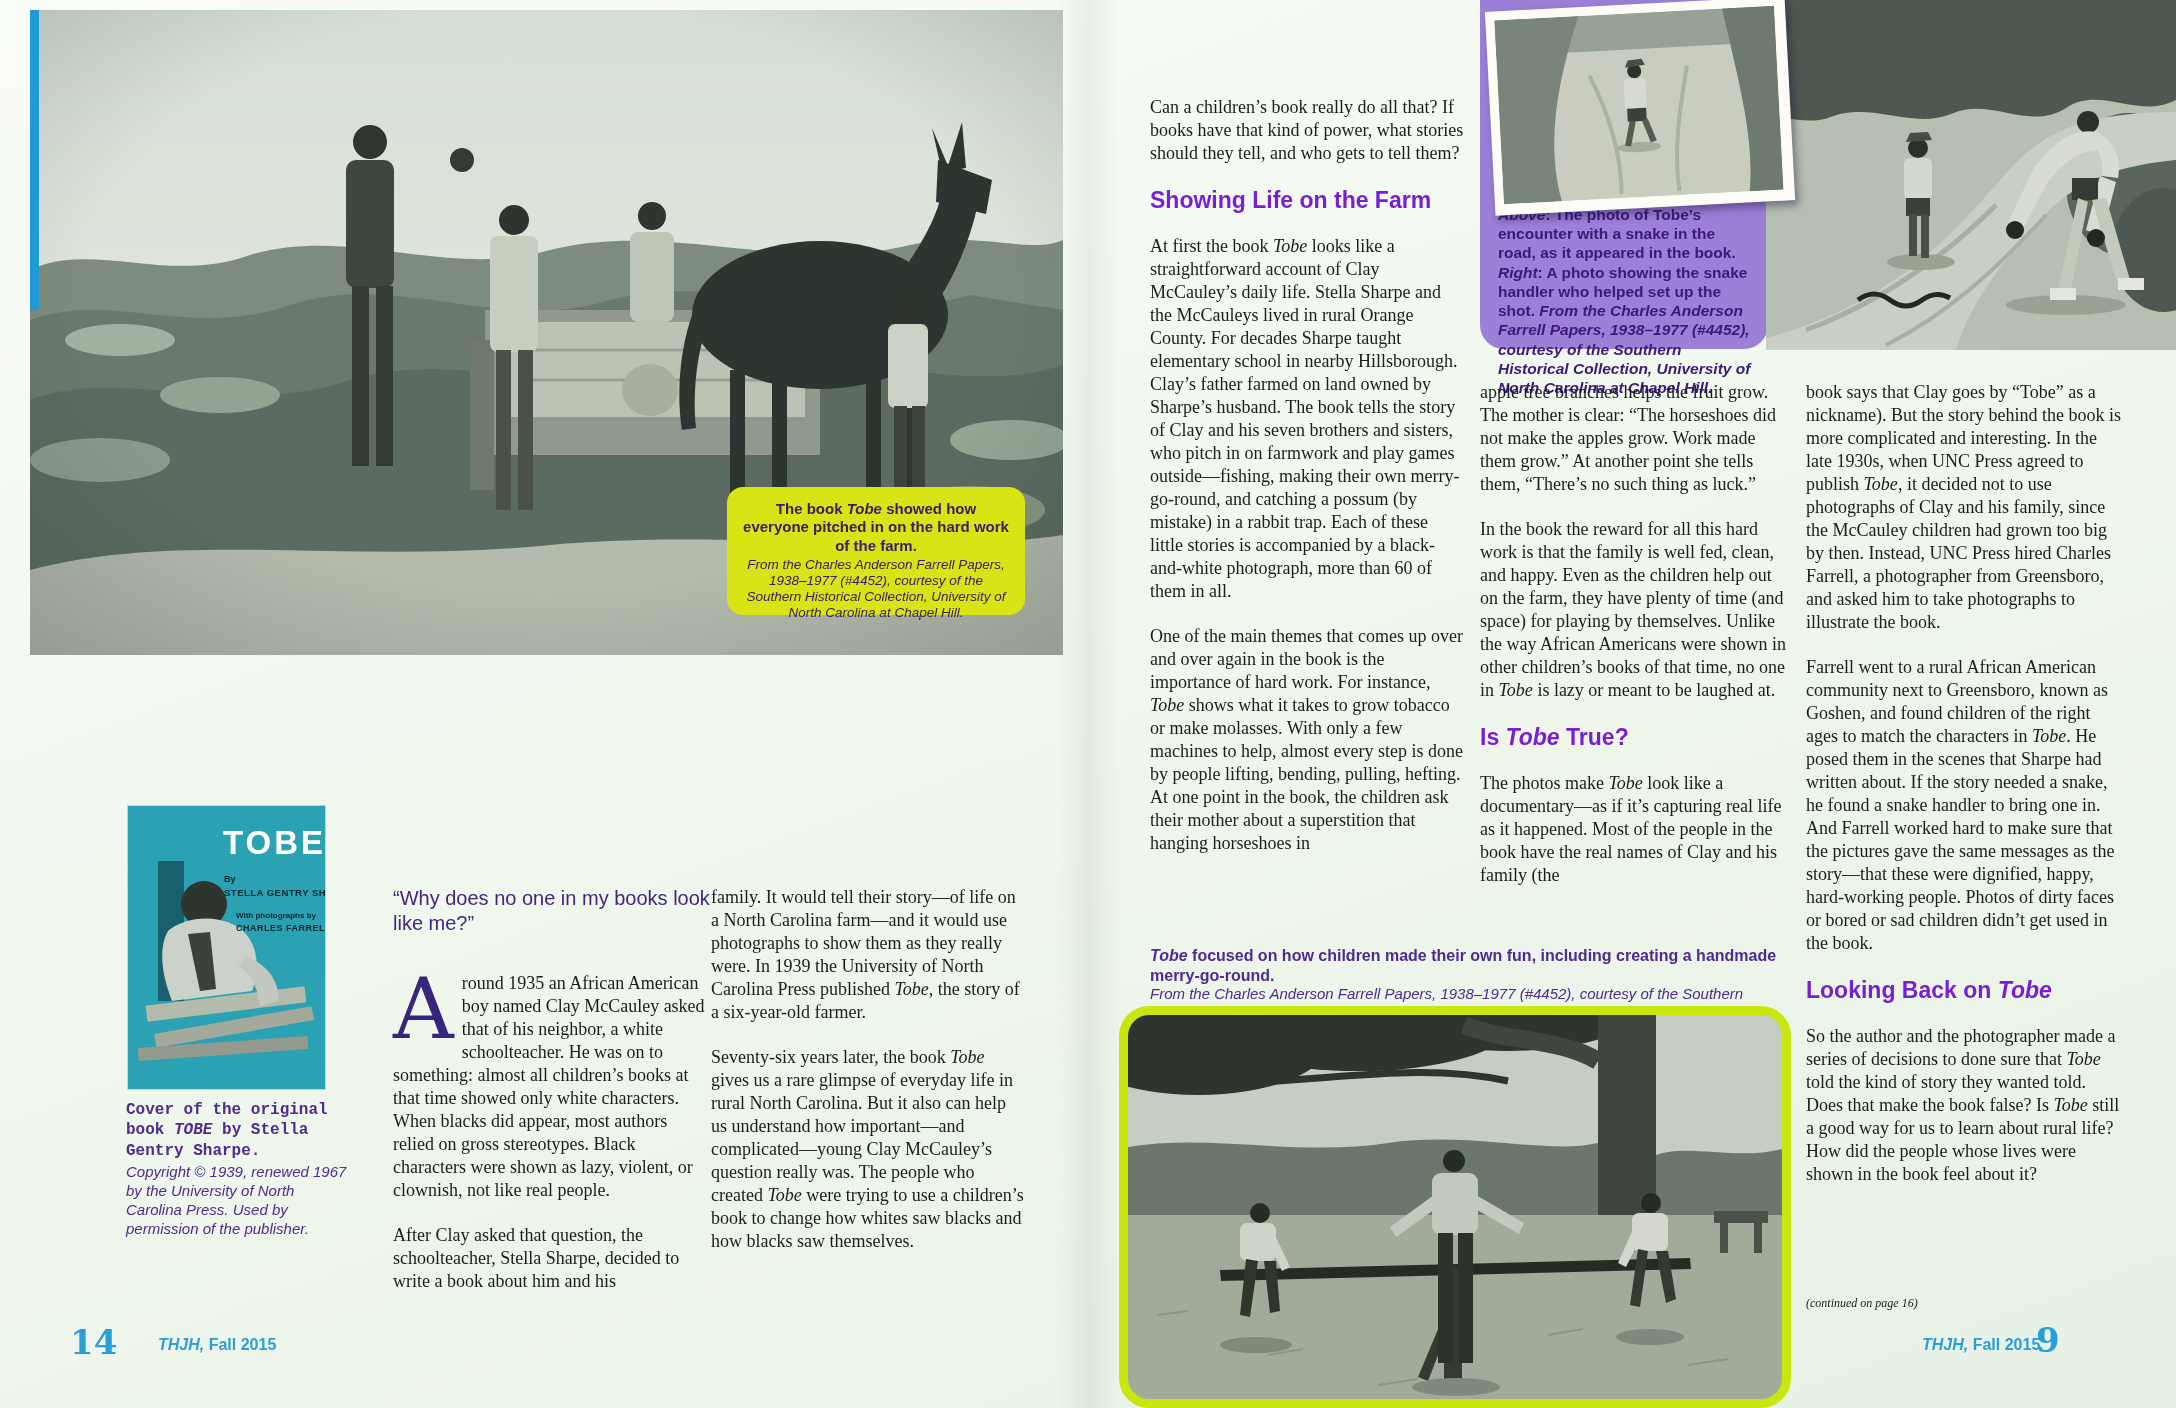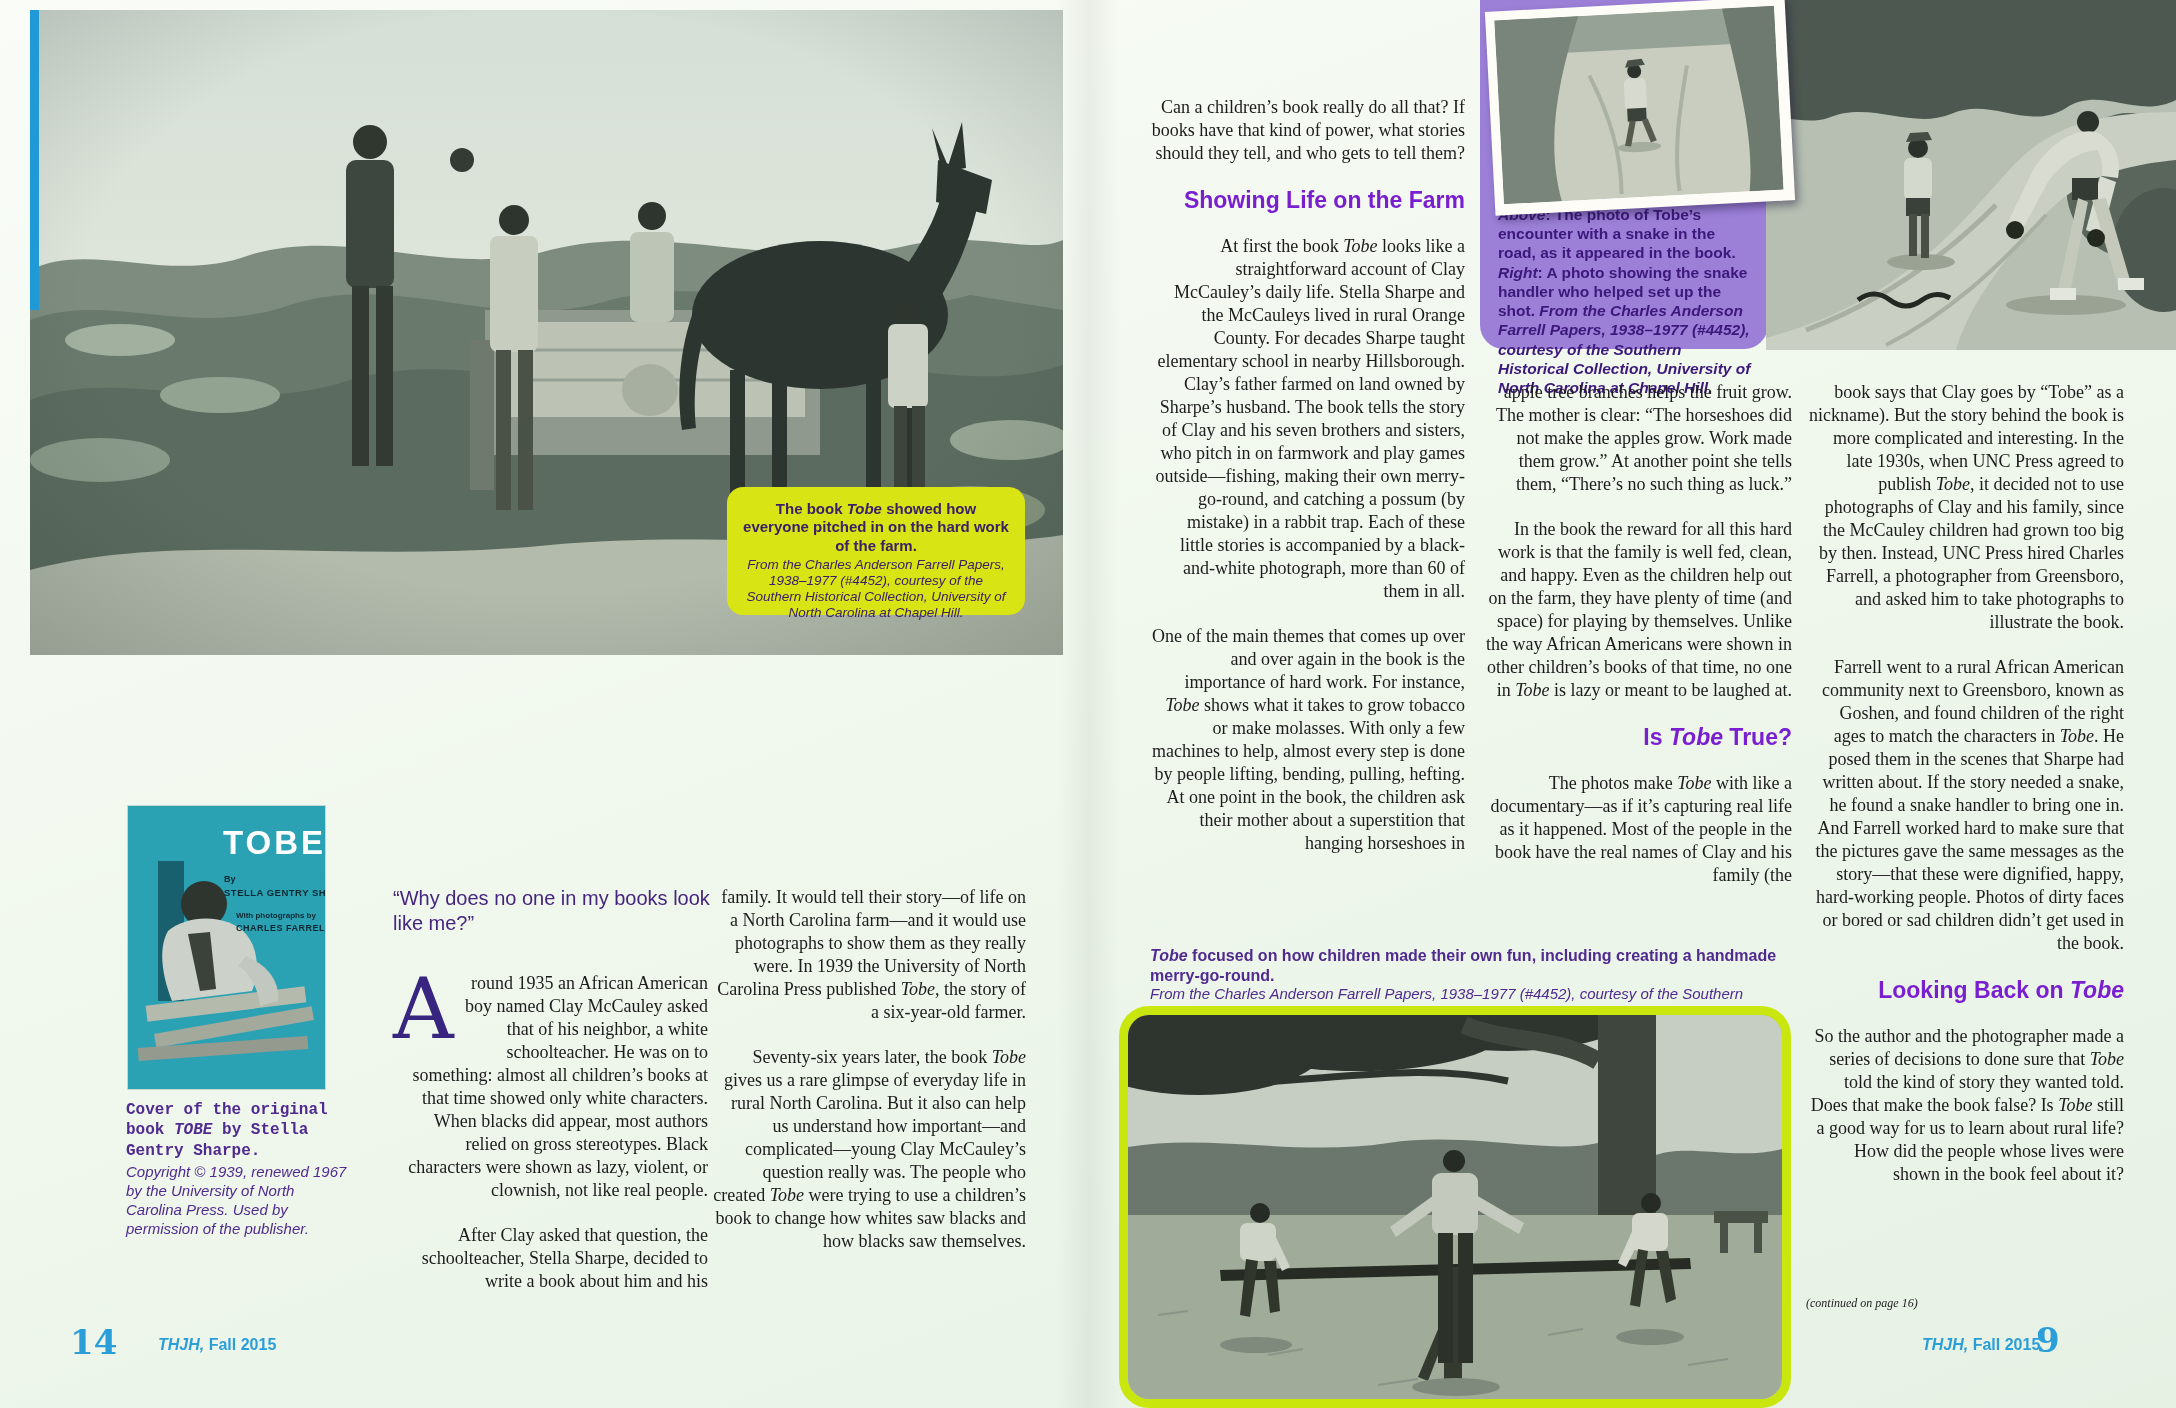--- a/index.html
+++ b/index.html
@@ -38,21 +38,21 @@
   #headline{left:393px;top:695px;width:640px;}
   #headline h1{margin:0;font-family:"DejaVu Serif",serif;font-weight:700;font-size:45px;line-height:1.18;
     color:#37257f;letter-spacing:-.5px;}
   #byline{margin-top:13px;font-family:"Liberation Sans","DejaVu Sans",sans-serif;font-weight:700;
     font-size:25px;color:#2f9b3c;}
 
   #pull-quote{left:393px;top:886px;width:335px;font-family:"Liberation Sans","DejaVu Sans",sans-serif;
     font-size:20px;line-height:1.25;color:#45257e;}
 
   
-  .col{font-size:18px;line-height:23px;text-align:right;}
+  .col{font-size:18px;line-height:23px;text-align:left;}
   .col p{margin:0 0 22px 0;}
   .col p:last-child{margin-bottom:0;}
   #col1{left:393px;top:972px;width:315px;}
   #col2{left:711px;top:886px;width:315px;}
   #colA{left:1150px;top:96px;width:315px;}
   #colB{left:1480px;top:381px;width:312px;}
   #colC{left:1806px;top:381px;width:318px;height:905px;overflow:hidden;}
   .dropcap{float:left;font-family:"DejaVu Serif",serif;font-size:84px;line-height:.76;
     color:#37257f;padding:6px 8px 0 0;}
   .subhead{font-family:"Liberation Sans","DejaVu Sans",sans-serif;font-weight:700;font-size:23px;
@@ -262,21 +262,21 @@
   <div class="abs col" id="colA">
     <p>Can a children’s book really do all that? If books have that kind of power, what stories should they tell, and who gets to tell them?</p>
     <p class="subhead">Showing Life on the Farm</p>
     <p><span>At first the book </span><span class="seg-i">Tobe</span><span> looks like a straightforward account of Clay McCauley’s daily life. Stella Sharpe and the McCauleys lived in rural Orange County. For decades Sharpe taught elementary school in nearby Hillsborough. Clay’s father farmed on land owned by Sharpe’s husband. The book tells the story of Clay and his seven brothers and sisters, who pitch in on farmwork and play games outside—fishing, making their own merry-go-round, and catching a possum (by mistake) in a rabbit trap. Each of these little stories is accompanied by a black-and-white photograph, more than 60 of them in all.</span></p>
     <p><span>One of the main themes that comes up over and over again in the book is the importance of hard work. For instance, </span><span class="seg-i">Tobe</span><span> shows what it takes to grow tobacco or make molasses. With only a few machines to help, almost every step is done by people lifting, bending, pulling, hefting. At one point in the book, the children ask their mother about a superstition that hanging horseshoes in</span></p>
   </div>
   <div class="abs col" id="colB">
     <p>apple tree branches helps the fruit grow. The mother is clear: “The horseshoes did not make the apples grow. Work made them grow.” At another point she tells them, “There’s no such thing as luck.”</p>
     <p><span>In the book the reward for all this hard work is that the family is well fed, clean, and happy. Even as the children help out on the farm, they have plenty of time (and space) for playing by themselves. Unlike the way African Americans were shown in other children’s books of that time, no one in </span><span class="seg-i">Tobe</span><span> is lazy or meant to be laughed at.</span></p>
     <p class="subhead"><span>Is </span><span class="seg-i">Tobe</span><span> True?</span></p>
-    <p><span>The photos make </span><span class="seg-i">Tobe</span><span> with like a documentary—as if it’s capturing real life as it happened. Most of the people in the book have the real names of Clay and his family (the</span></p>
+    <p><span>The photos make </span><span class="seg-i">Tobe</span><span> look like a documentary—as if it’s capturing real life as it happened. Most of the people in the book have the real names of Clay and his family (the</span></p>
   </div>
   <div class="abs col" id="colC">
     <p><span>book says that Clay goes by “Tobe” as a nickname). But the story behind the book is more complicated and interesting. In the late 1930s, when UNC Press agreed to publish </span><span class="seg-i">Tobe</span><span>, it decided not to use photographs of Clay and his family, since the McCauley children had grown too big by then. Instead, UNC Press hired Charles Farrell, a photographer from Greensboro, and asked him to take photographs to illustrate the book.</span></p>
     <p><span>Farrell went to a rural African American community next to Greensboro, known as Goshen, and found children of the right ages to match the characters in </span><span class="seg-i">Tobe</span><span>. He posed them in the scenes that Sharpe had written about. If the story needed a snake, he found a snake handler to bring one in. And Farrell worked hard to make sure that the pictures gave the same messages as the story—that these were dignified, happy, hard-working people. Photos of dirty faces or bored or sad children didn’t get used in the book.</span></p>
     <p class="subhead"><span>Looking Back on </span><span class="seg-i">Tobe</span></p>
     <p><span>So the author and the photographer made a series of decisions to done sure that </span><span class="seg-i">Tobe</span><span> told the kind of story they wanted told. Does that make the book false? Is </span><span class="seg-i">Tobe</span><span> still a good way for us to learn about rural life? How did the people whose lives were shown in the book feel about it?</span></p>
   </div>
   <div class="abs" id="continued">(continued on page 16)</div>
 
   <div class="abs photo-cap" id="mid-caption">

